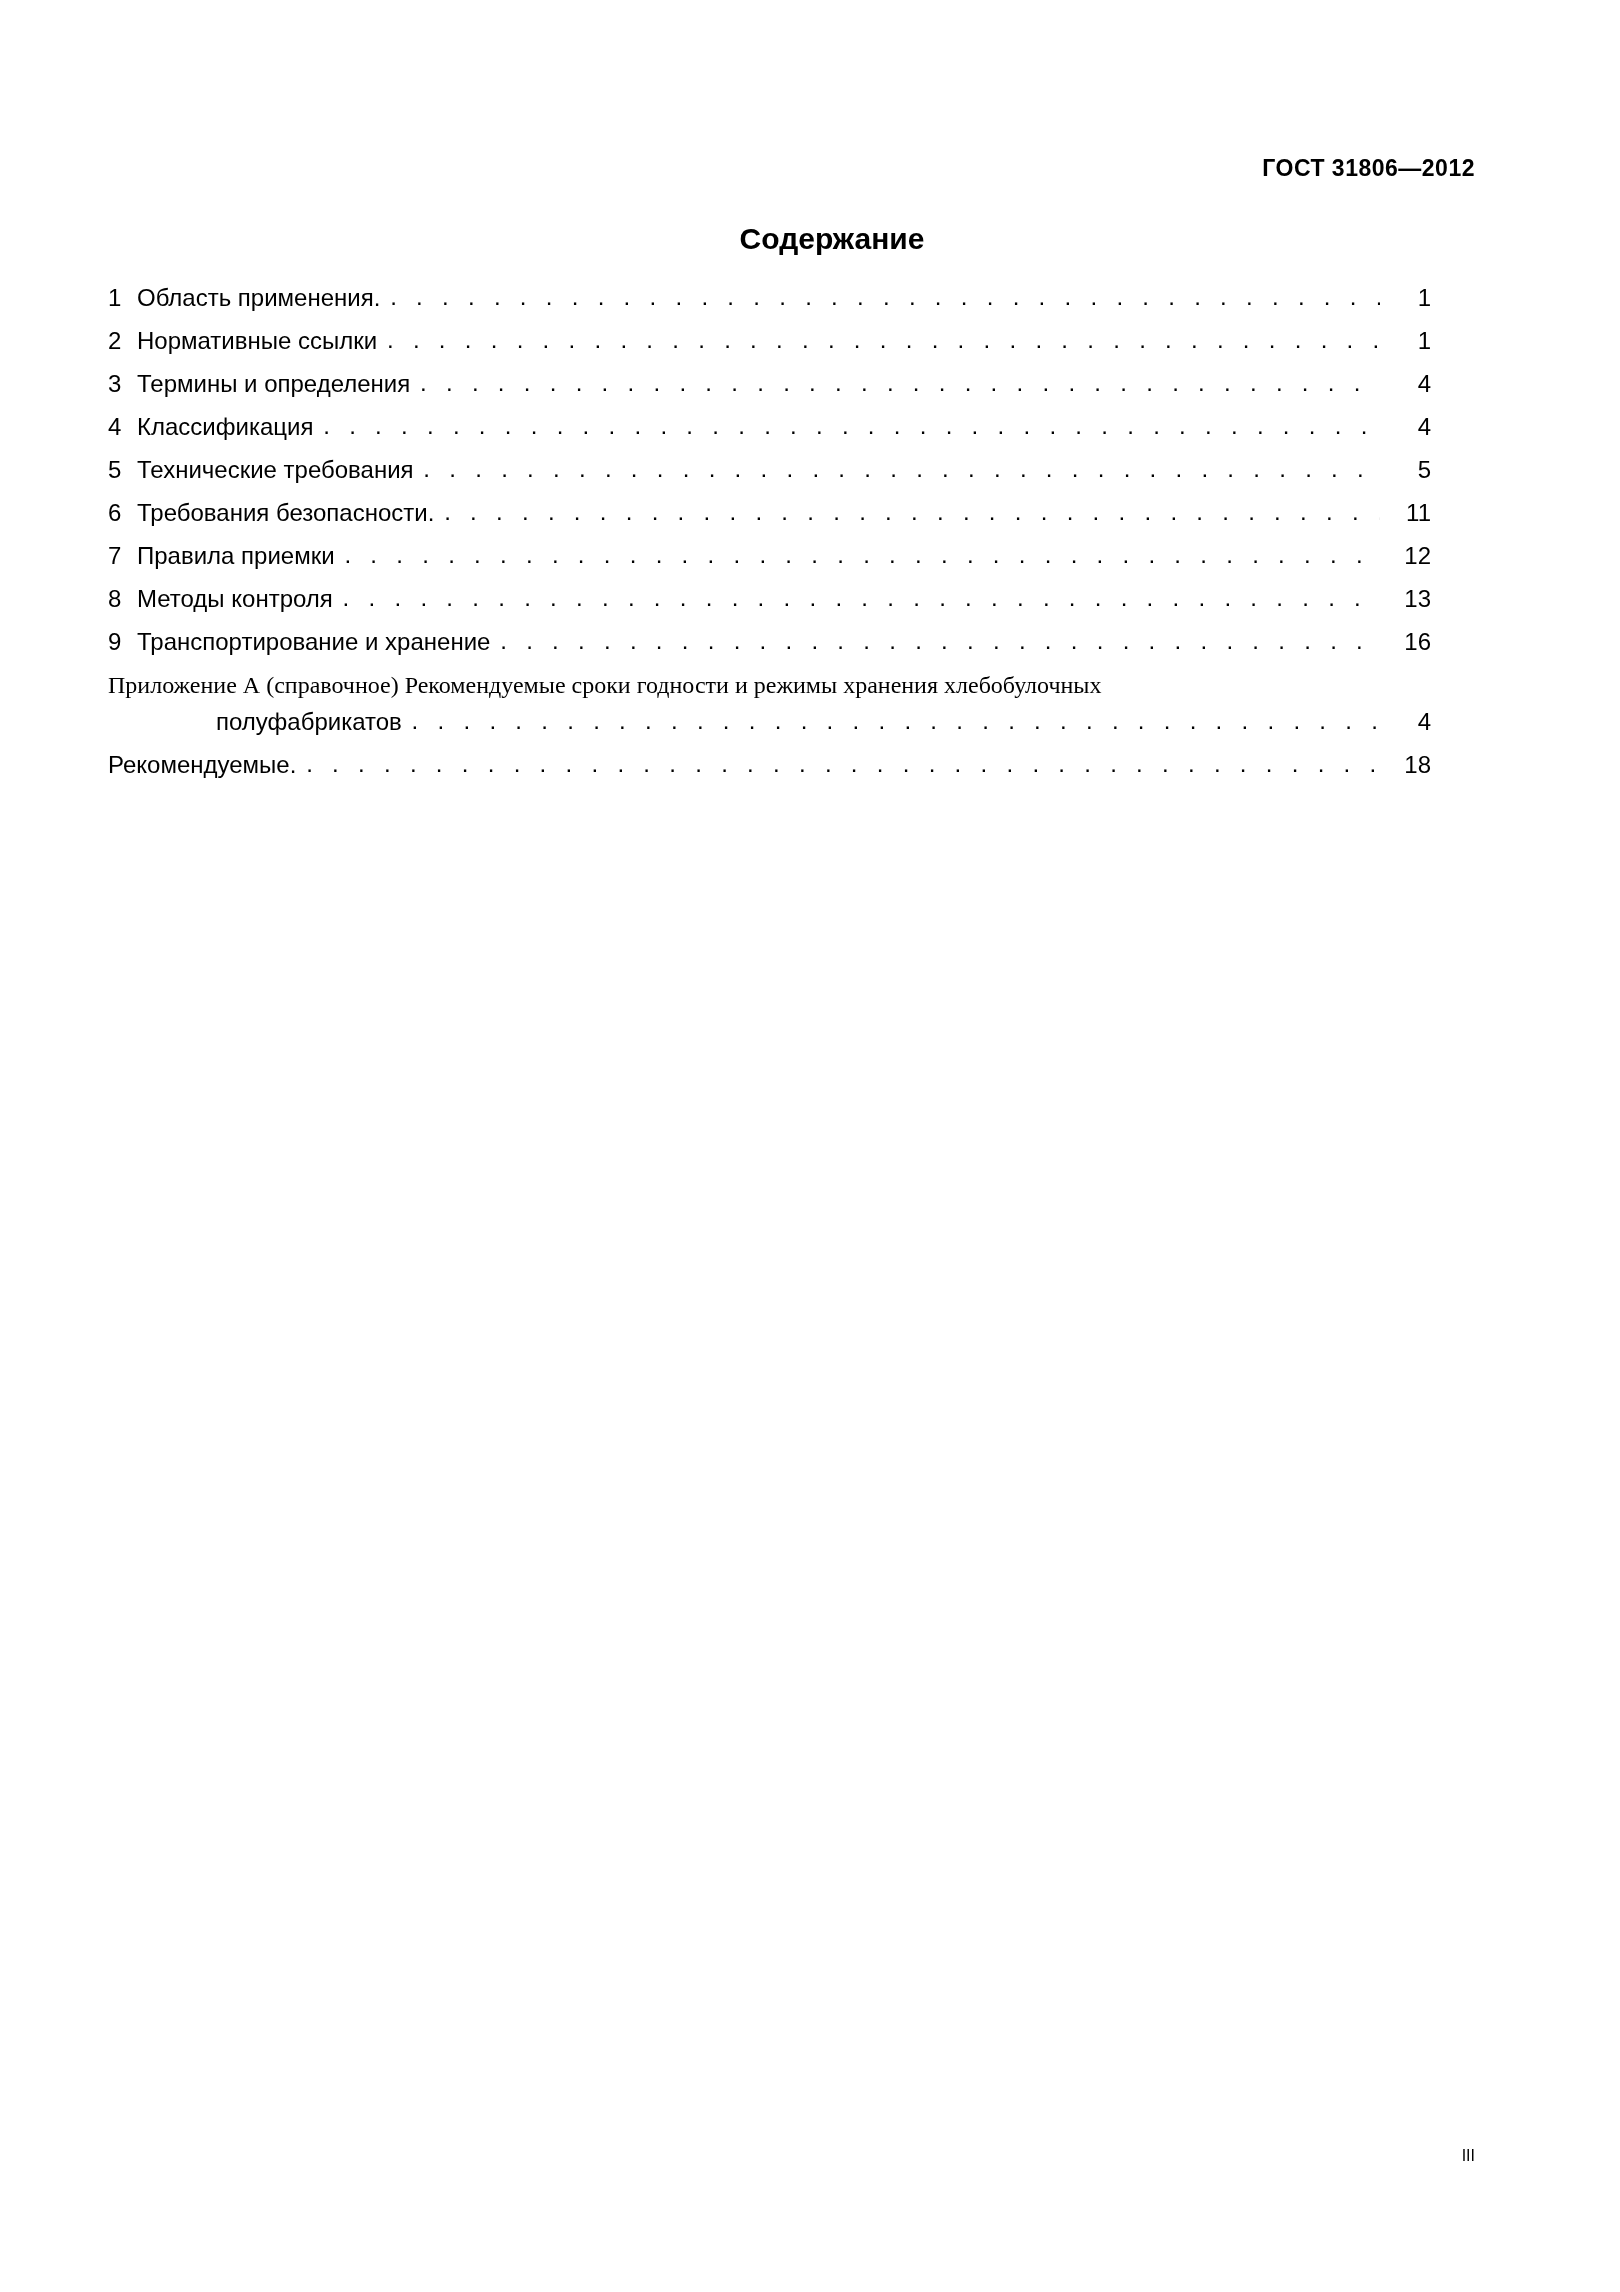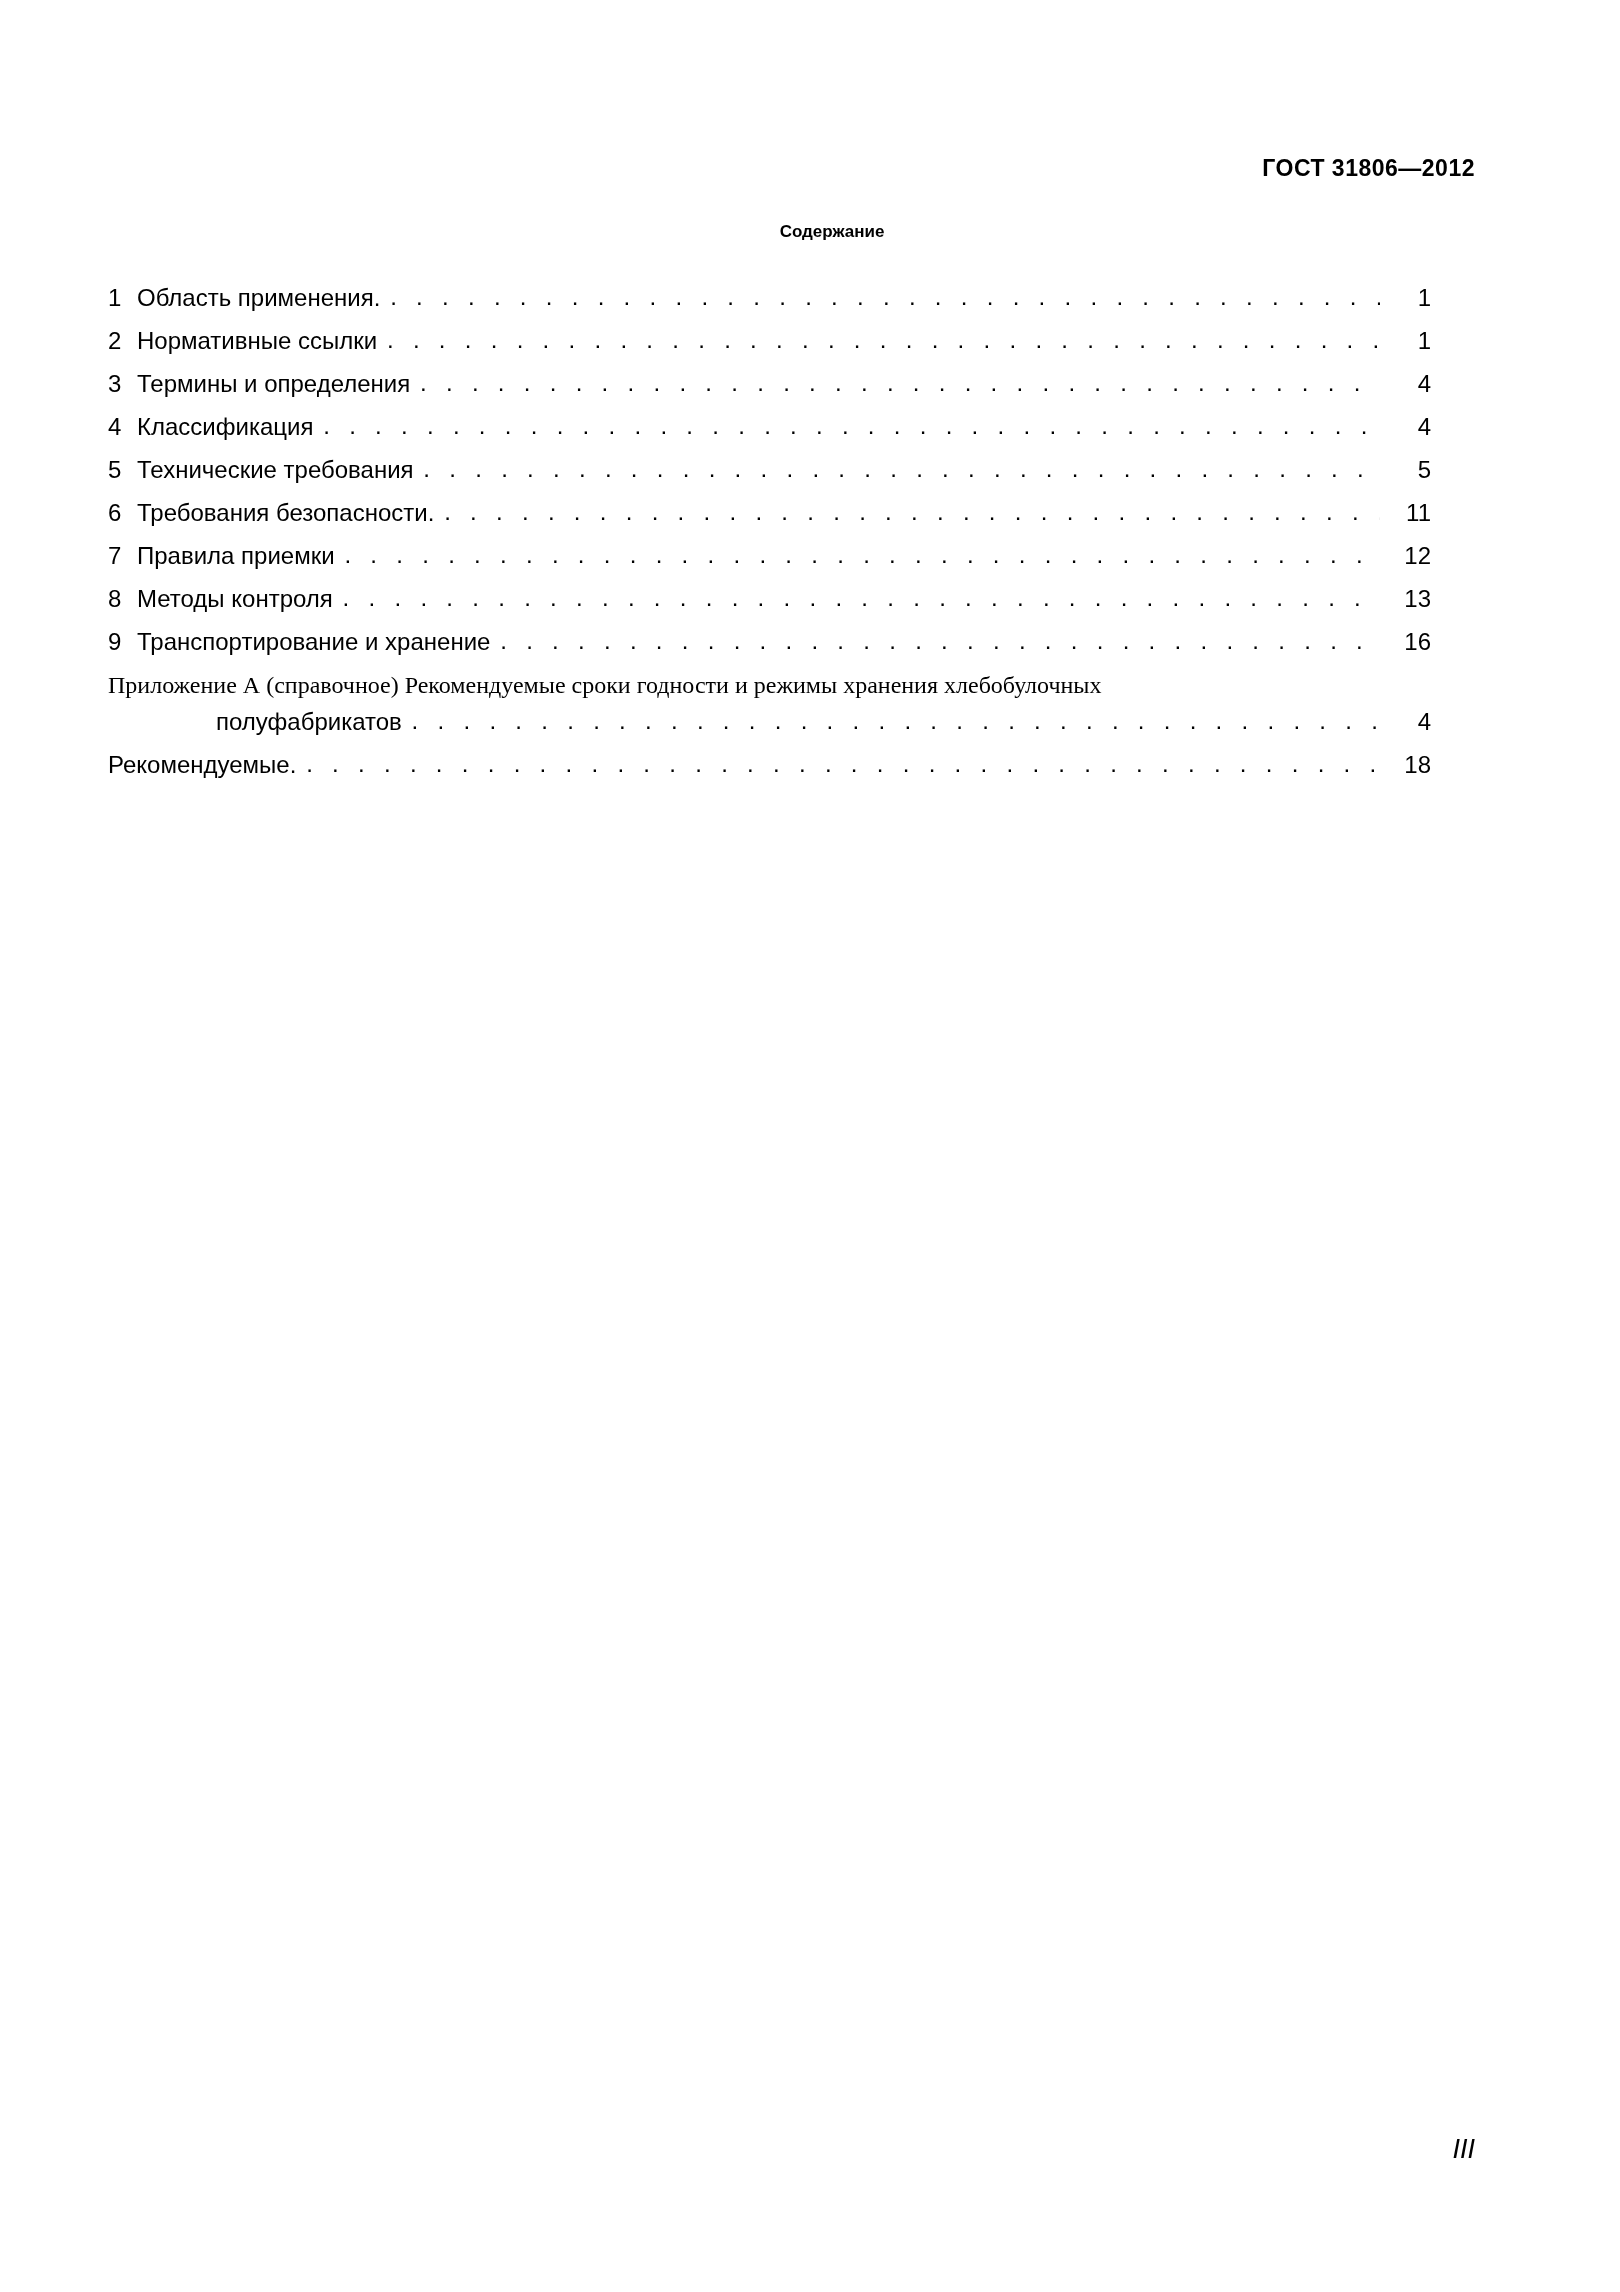--- a/index.html
+++ b/index.html
@@ -31,21 +31,21 @@
     white-space: nowrap;
   }
 
   
   .toc-title {
     position: absolute;
     top: 222px;
     left: 0;
     width: 1620px;
     text-align: center;
-    font-size: 17px;
+    font-size: 30px;
     font-weight: bold;
     padding-left: 44px;
     box-sizing: border-box;
   }
 
   
   .toc {
     position: absolute;
     top: 286px;
     left: 108px;
@@ -102,22 +102,21 @@
     white-space: nowrap;
     padding-left: 108px;
     margin-top: 12.7px;
   }
 
   
   .folio {
     position: absolute;
     bottom: 128px;
     right: 145px;
-    font-size: 27px;
-    font-style: italic;
+    font-size: 16px;
   }
 </style>
 </head>
 <body>
 
 <div class="page">
 
   <div class="doc-header">ГОСТ  31806—2012</div>
 
   <div class="toc-title">Содержание</div>

